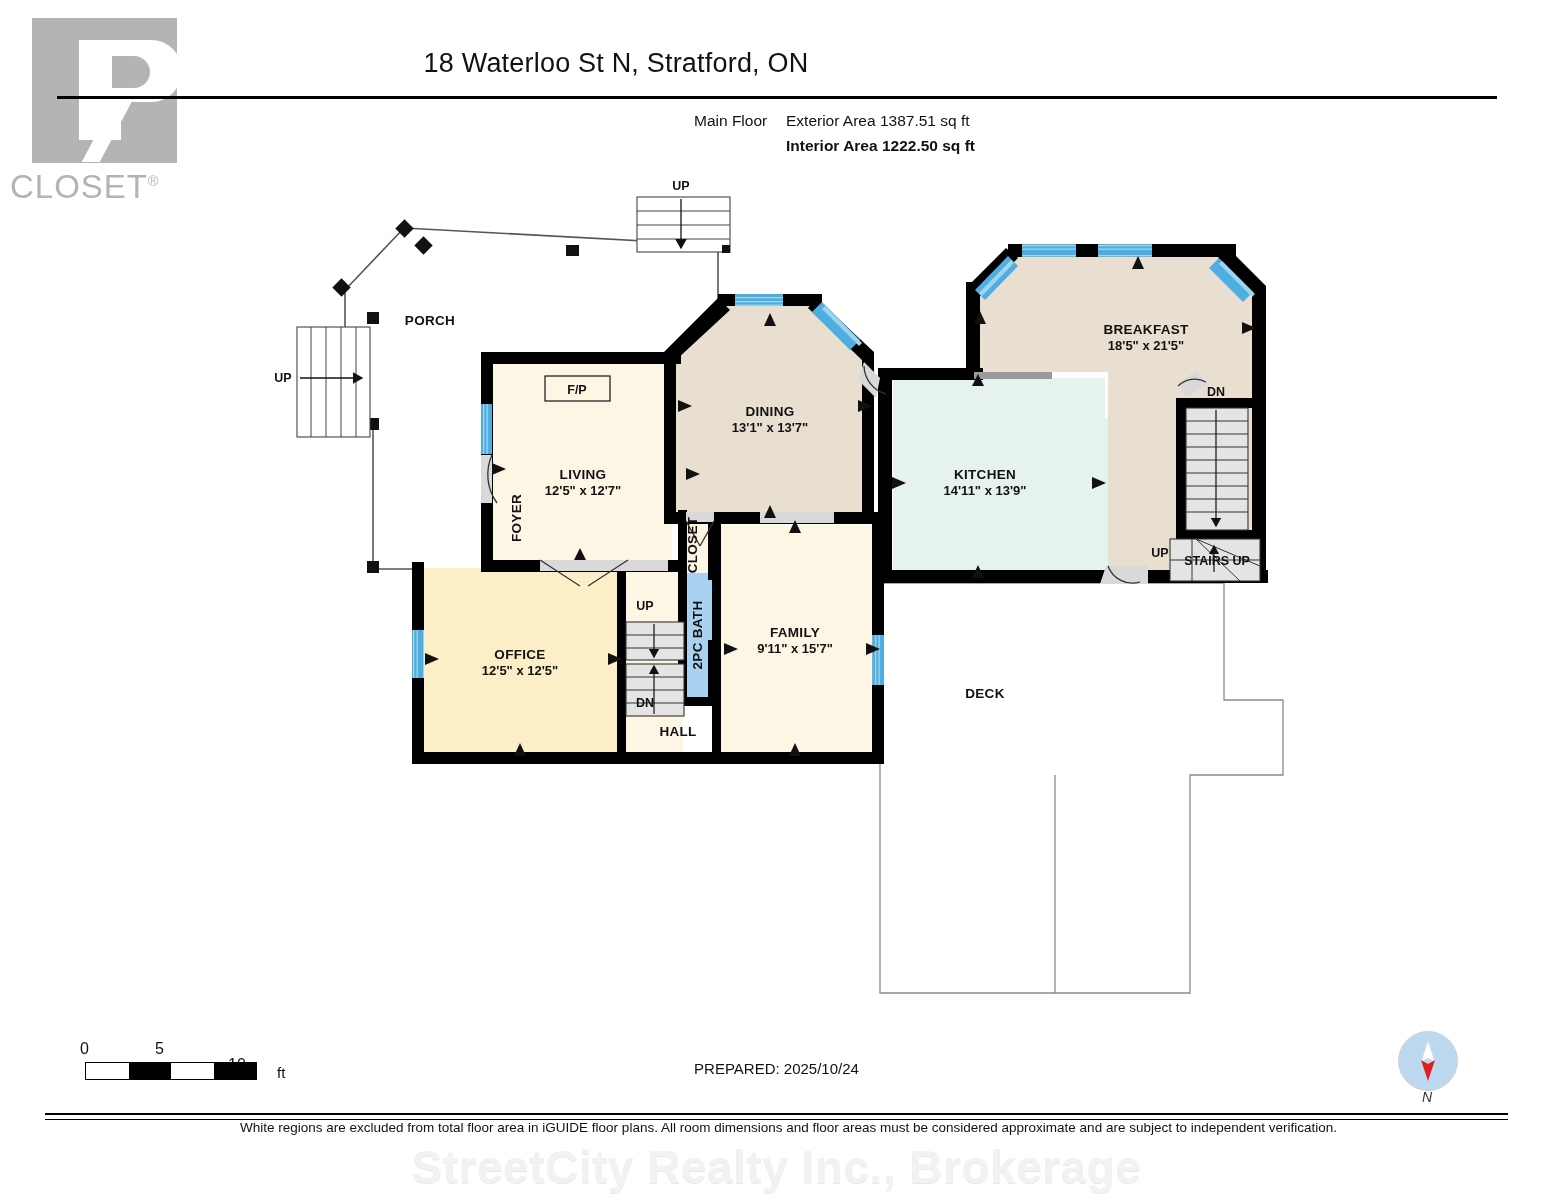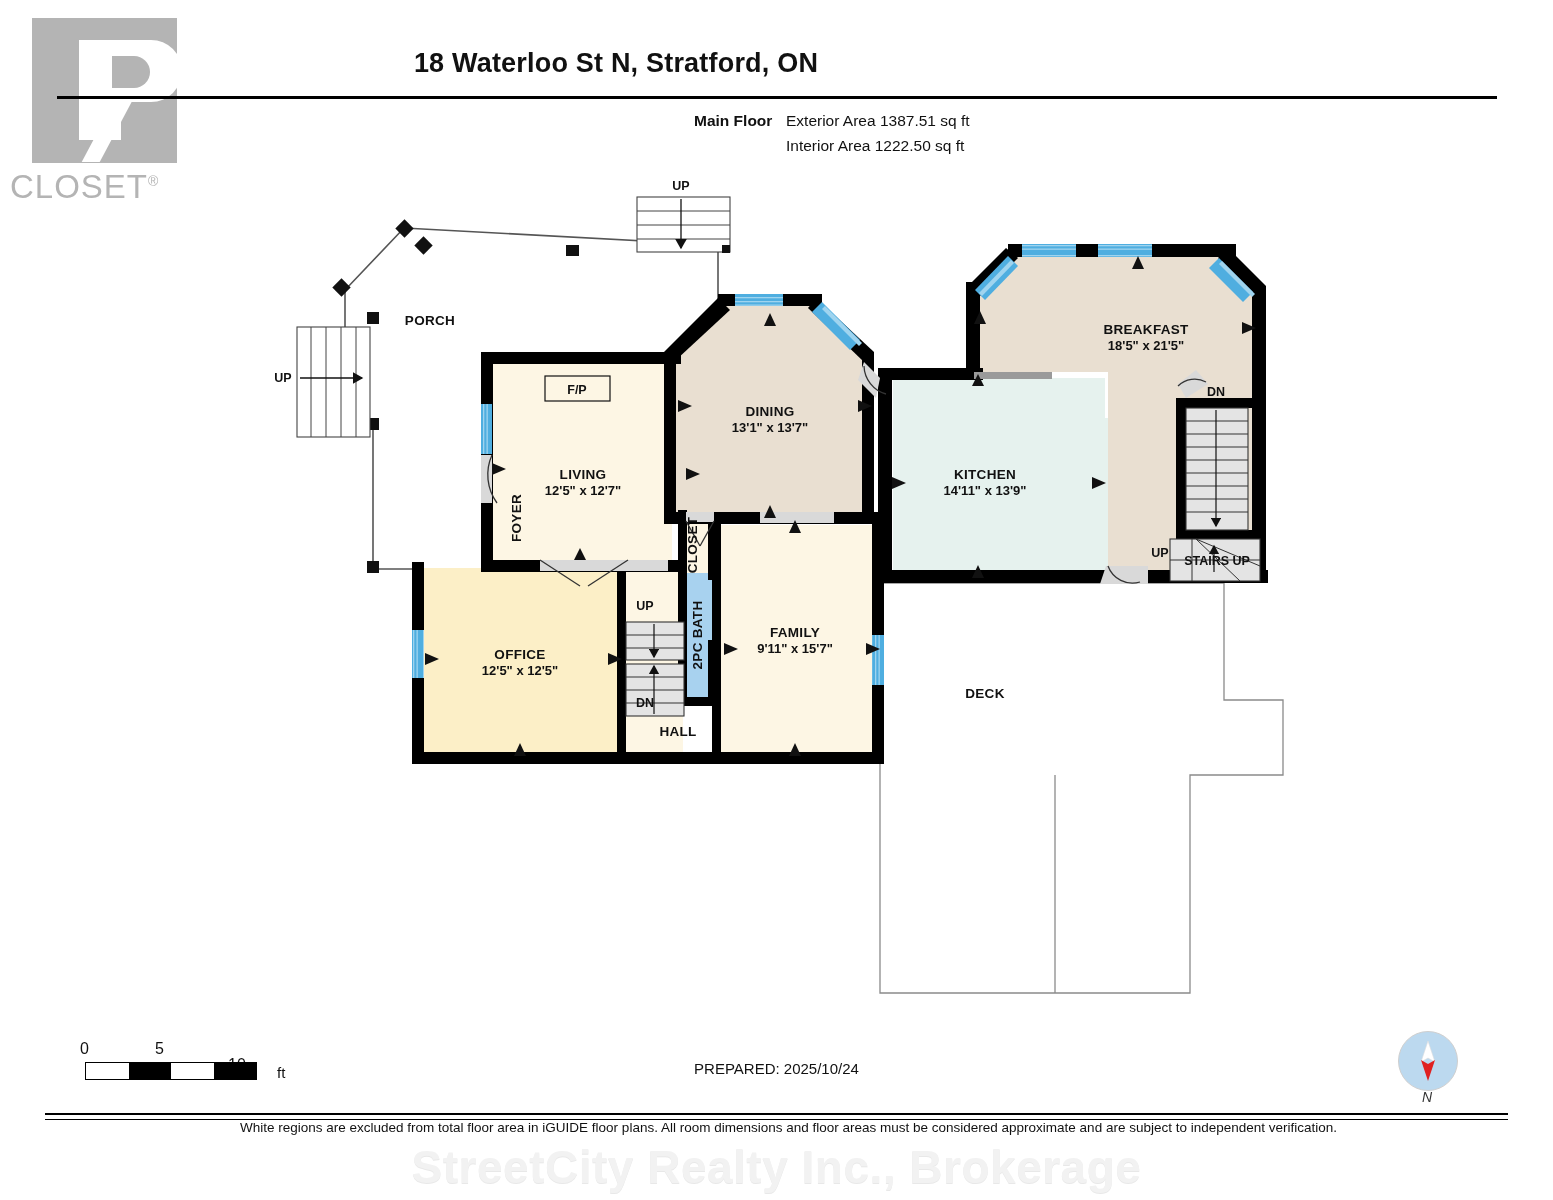--- a/index.html
+++ b/index.html
@@ -14,27 +14,27 @@
         border-radius:0 34px 34px 0;}
   #realtor-logo .r-hole{position:absolute;left:80px;top:38px;width:38px;height:32px;background:#b4b4b4;
         border-radius:0 18px 18px 0;}
   #realtor-logo .r-leg{position:absolute;left:88px;top:72px;width:18px;height:72px;background:#fff;
         transform:skewX(-28deg);transform-origin:top left;}
   #realtor-logo .word{position:absolute;left:0;top:150px;font-size:33px;letter-spacing:1px;
         color:#b4b4b4;font-weight:400;}
   #realtor-logo .word sup{font-size:14px;}
 
   #title{position:absolute;left:0;top:48px;width:1232px;text-align:center;
-         font-size:27px;font-weight:bold;letter-spacing:.2px;}
+         font-size:27px;font-weight:normal;letter-spacing:.2px;}
   #title-rule{position:absolute;left:57px;top:96px;width:1440px;height:3px;background:#000;}
 
   #area-block{position:absolute;left:694px;top:108px;font-size:15.5px;line-height:25px;}
-  #area-block .lbl{font-weight:bold;display:inline-block;width:92px;}
+  #area-block .lbl{font-weight:normal;display:inline-block;width:92px;}
   #area-block .val{display:inline-block;text-align:right;}
-  #area-block .row2{margin-left:92px;}
+  #area-block .row2{margin-left:92px;font-weight:bold;}
 
   
   #plan{position:absolute;left:0;top:0;width:1553px;height:1030px;}
   #plan svg{position:absolute;left:0;top:0;}
 
   .rlabel{font-family:"Liberation Sans",sans-serif;font-size:13.5px;font-weight:bold;
           fill:#111;text-anchor:middle;letter-spacing:.3px;}
   .rdim{font-family:"Liberation Sans",sans-serif;font-size:13px;font-weight:bold;
         fill:#111;text-anchor:middle;}
   .slabel{font-family:"Liberation Sans",sans-serif;font-size:12.5px;font-weight:bold;

